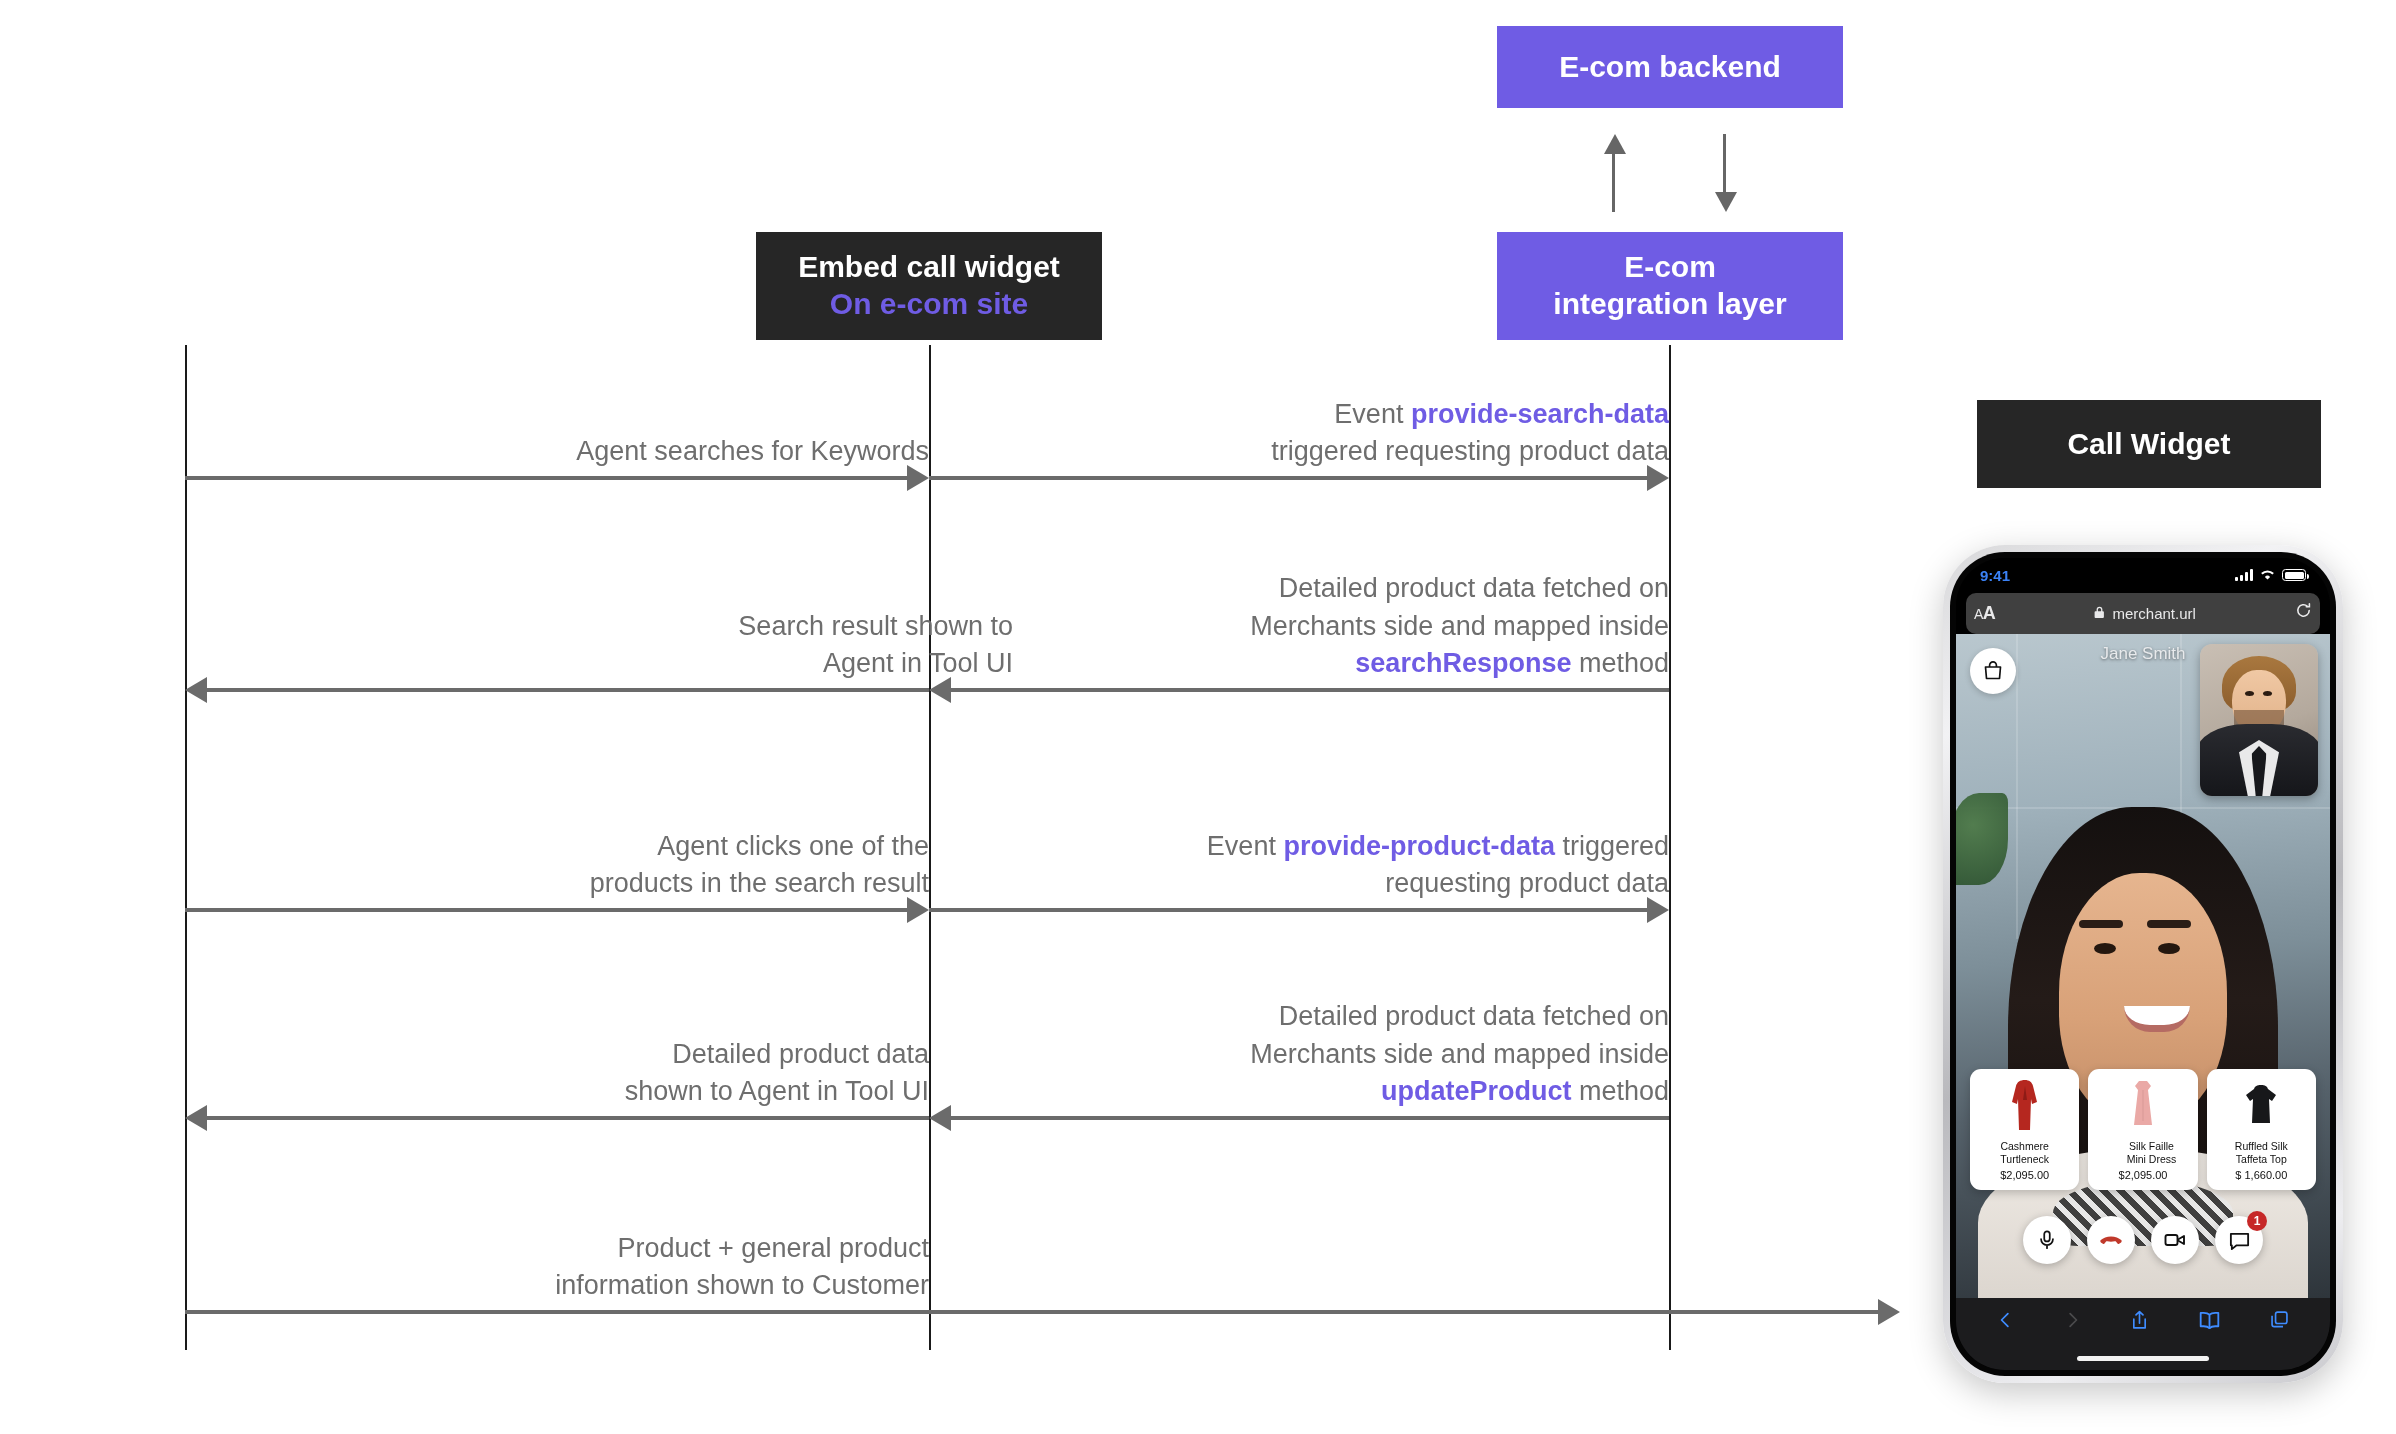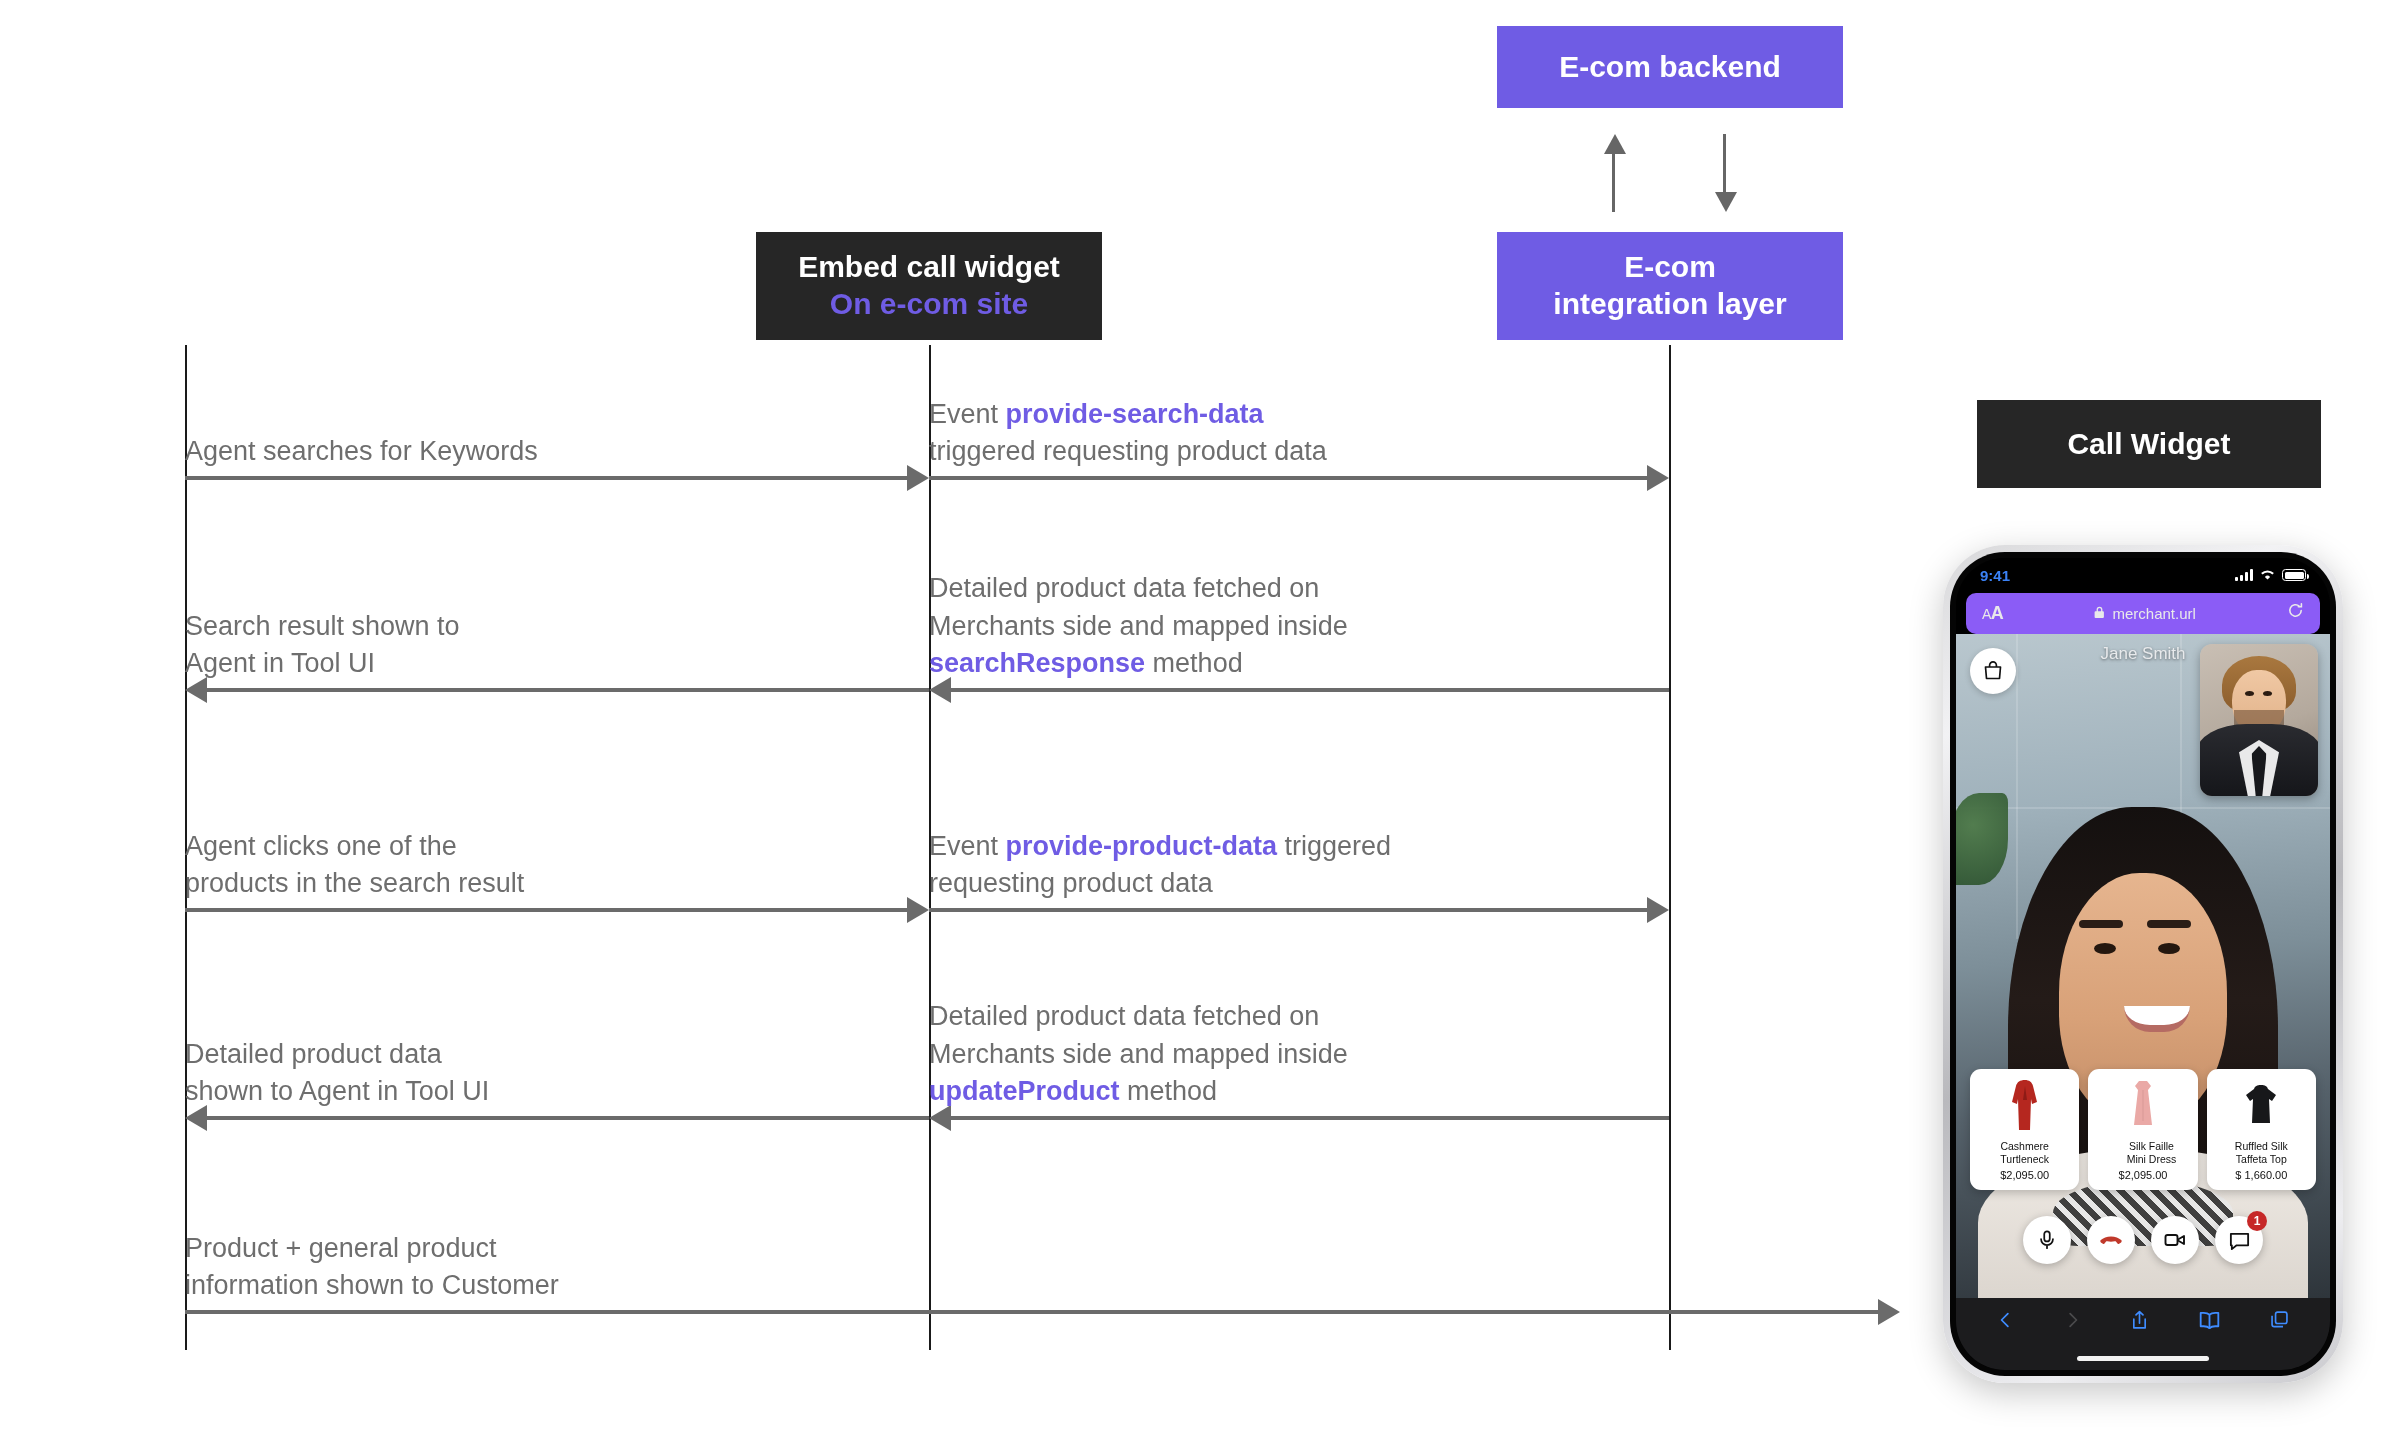--- a/index.html
+++ b/index.html
@@ -44,21 +44,21 @@
                 border-left: 11px solid transparent; border-right: 11px solid transparent;
                 border-top: 20px solid #666; }
 
   
   .lifeline { position: absolute; width: 2px; background: #1a1a1a; top: 345px; height: 1005px; }
   #lifeline-agent-tool   { left: 185px; }
   #lifeline-embed-widget { left: 929px; }
   #lifeline-integration  { left: 1669px; }
   .msg-label {
     position: absolute;
-    text-align: left;
+    text-align: right;
     color: #6e6e6e;
     font-size: 27px;
     line-height: 1.38;
     white-space: pre-line;
   }
   .msg-line { position: absolute; height: 4px; background: #6b6b6b; }
   .arrow-r, .arrow-l { position: absolute; width: 0; height: 0; }
   .arrow-r { border-top: 13px solid transparent; border-bottom: 13px solid transparent; border-left: 22px solid #6b6b6b; }
   .arrow-l { border-top: 13px solid transparent; border-bottom: 13px solid transparent; border-right: 22px solid #6b6b6b; }
 
@@ -105,22 +105,22 @@
   .batt { width:24px;height:12px;border:1.6px solid #fff;border-radius:3.5px;position:relative; }
   .batt::after{content:"";position:absolute;left:1.5px;top:1.5px;bottom:1.5px;right:1.5px;background:#fff;border-radius:1.5px;}
   .batt::before{content:"";position:absolute;right:-4px;top:3.5px;width:2px;height:5px;background:#fff;border-radius:0 2px 2px 0;}
 
   
   #urlbar {
     flex: 0 0 42px; background:#000; display:flex; align-items:center;
     padding: 0 10px; position: relative; z-index: 9;
   }
   #urlbar .field {
-    flex:1; height:41px; background:#8b5cf6; border-radius:10px;
-    display:flex; align-items:center; padding: 0 16px; color:#e9e9ea; font-size:15px;
+    flex:1; height:41px; background:#404040; border-radius:10px;
+    display:flex; align-items:center; padding: 0 8px; color:#e9e9ea; font-size:15px;
   }
   #urlbar .aa { font-size:14px; letter-spacing:-.5px; color:#e9e9ea; }
   #urlbar .aa b{font-size:18px;}
   #urlbar .center{flex:1;display:flex;align-items:center;justify-content:center;gap:7px;}
   #urlbar .reload{font-size:17px;color:#e9e9ea;}
 
   
   #video {
     flex:1; position: relative; overflow:hidden;
     background:

